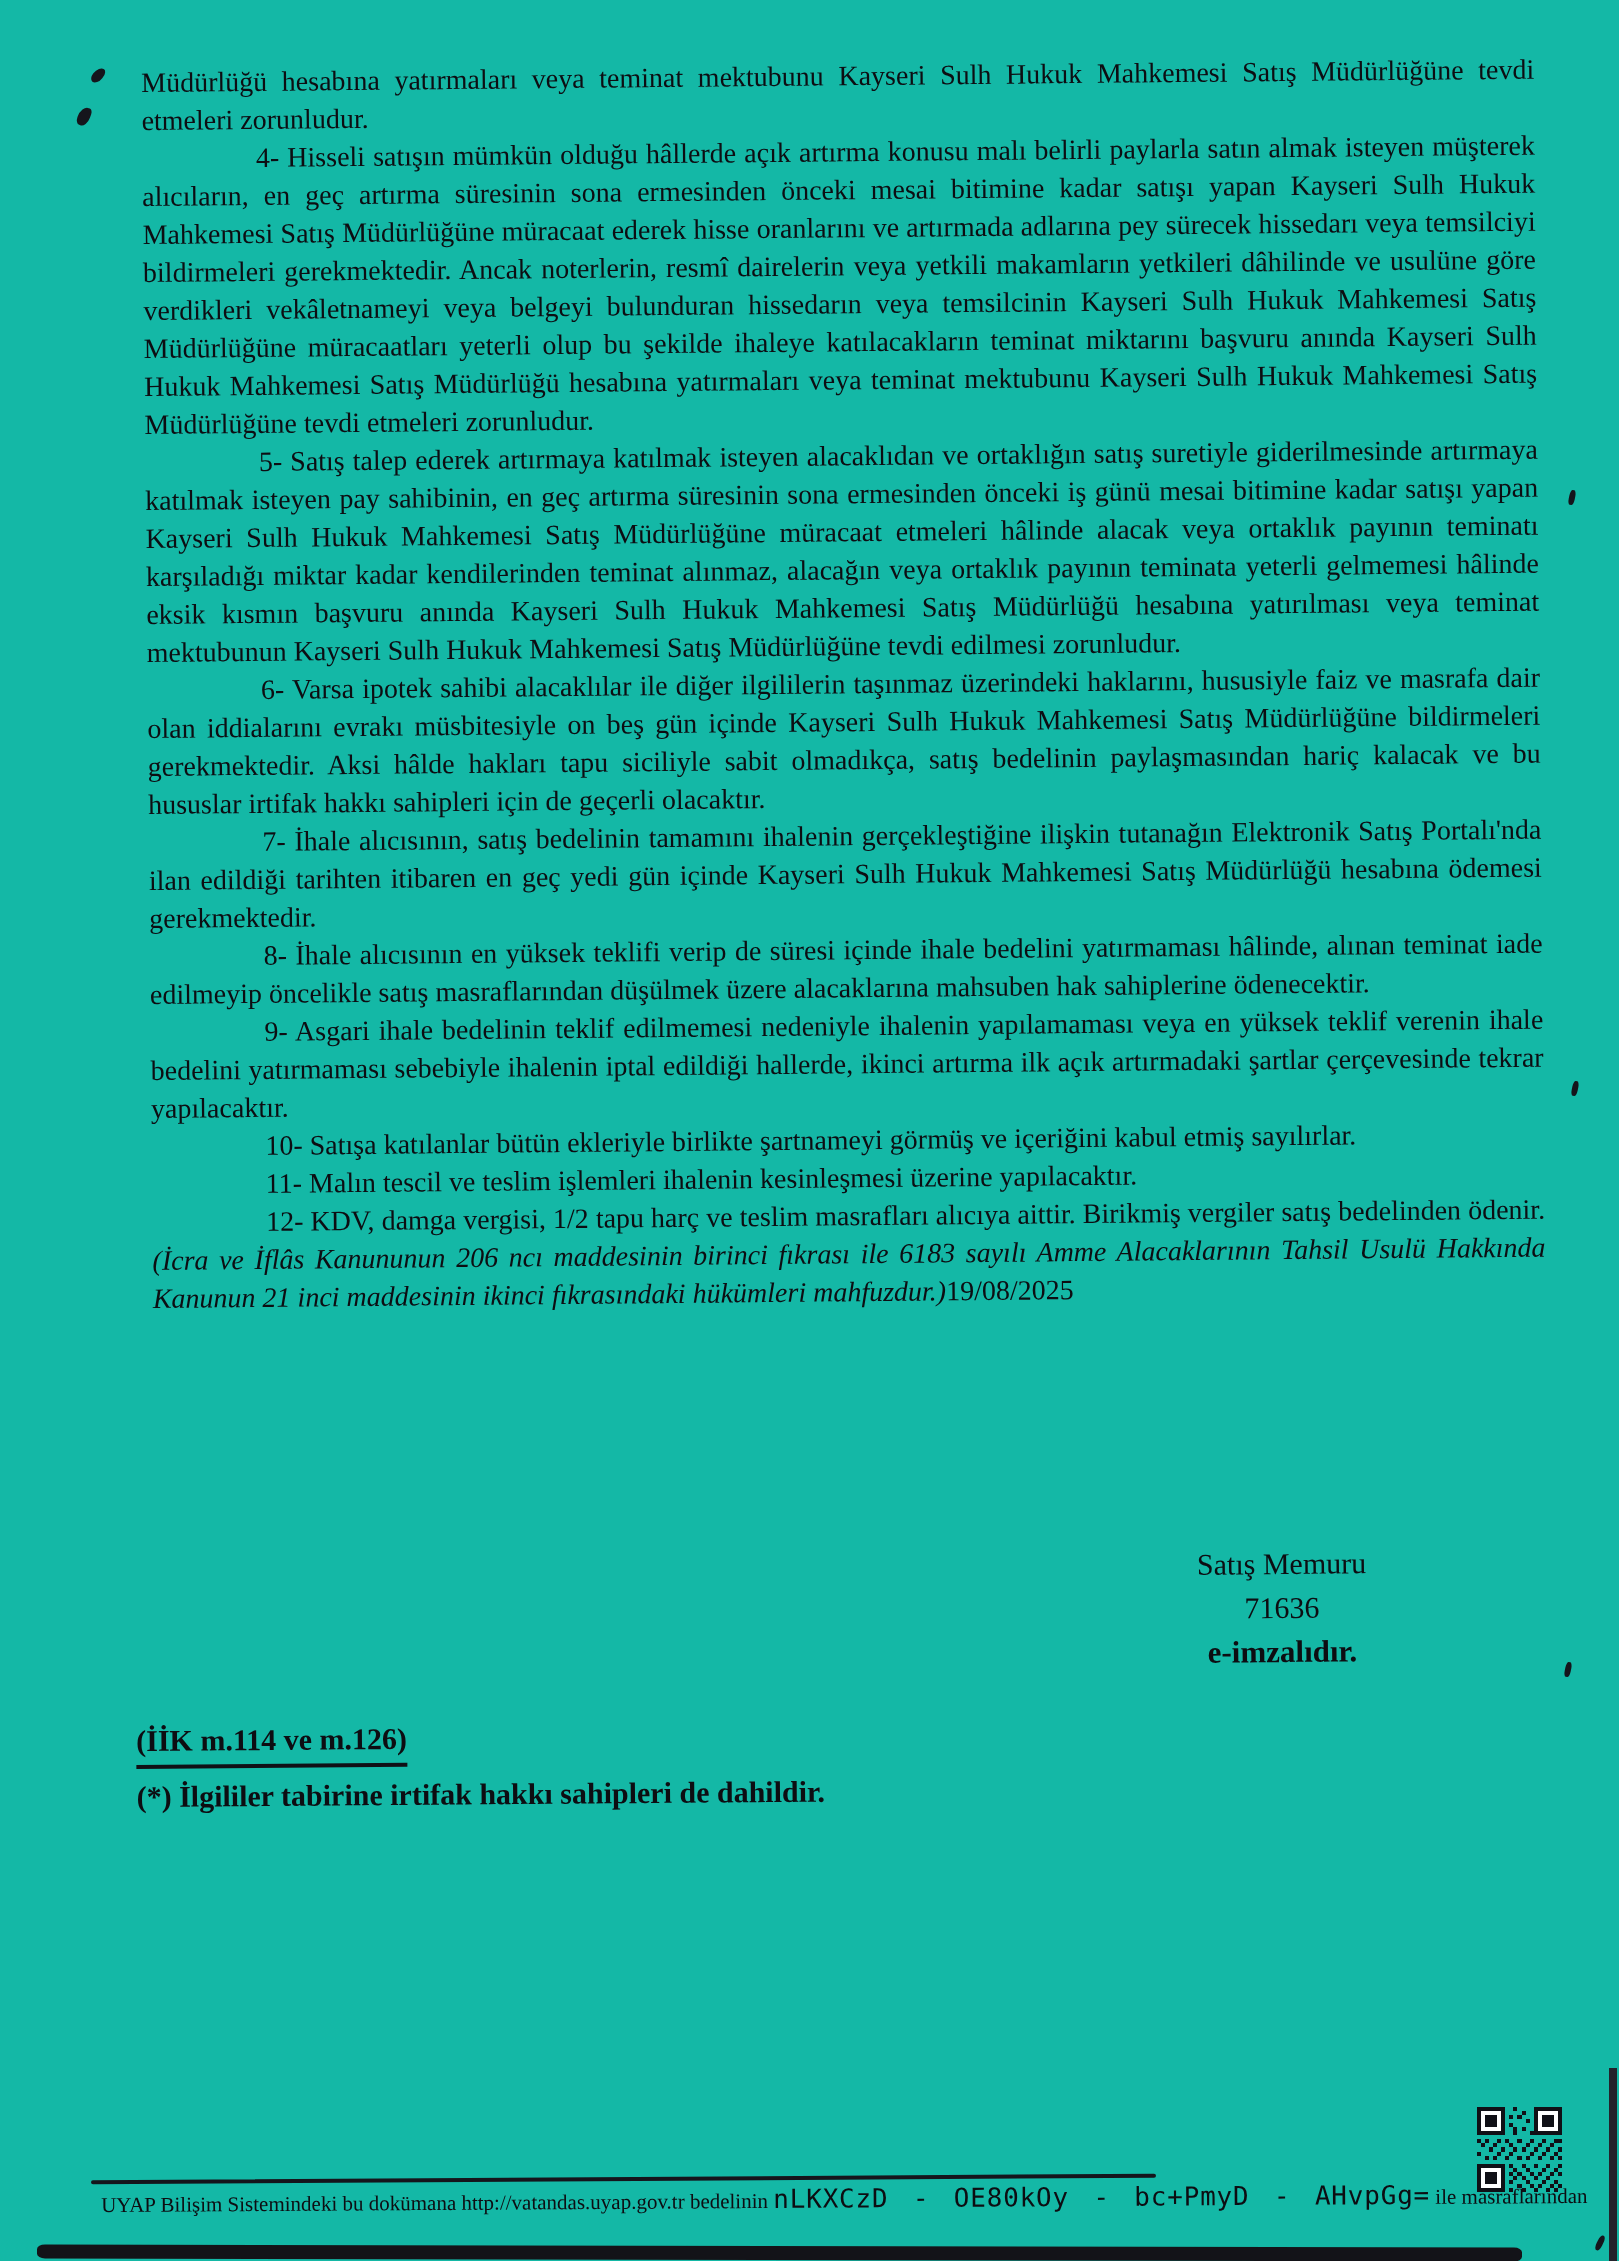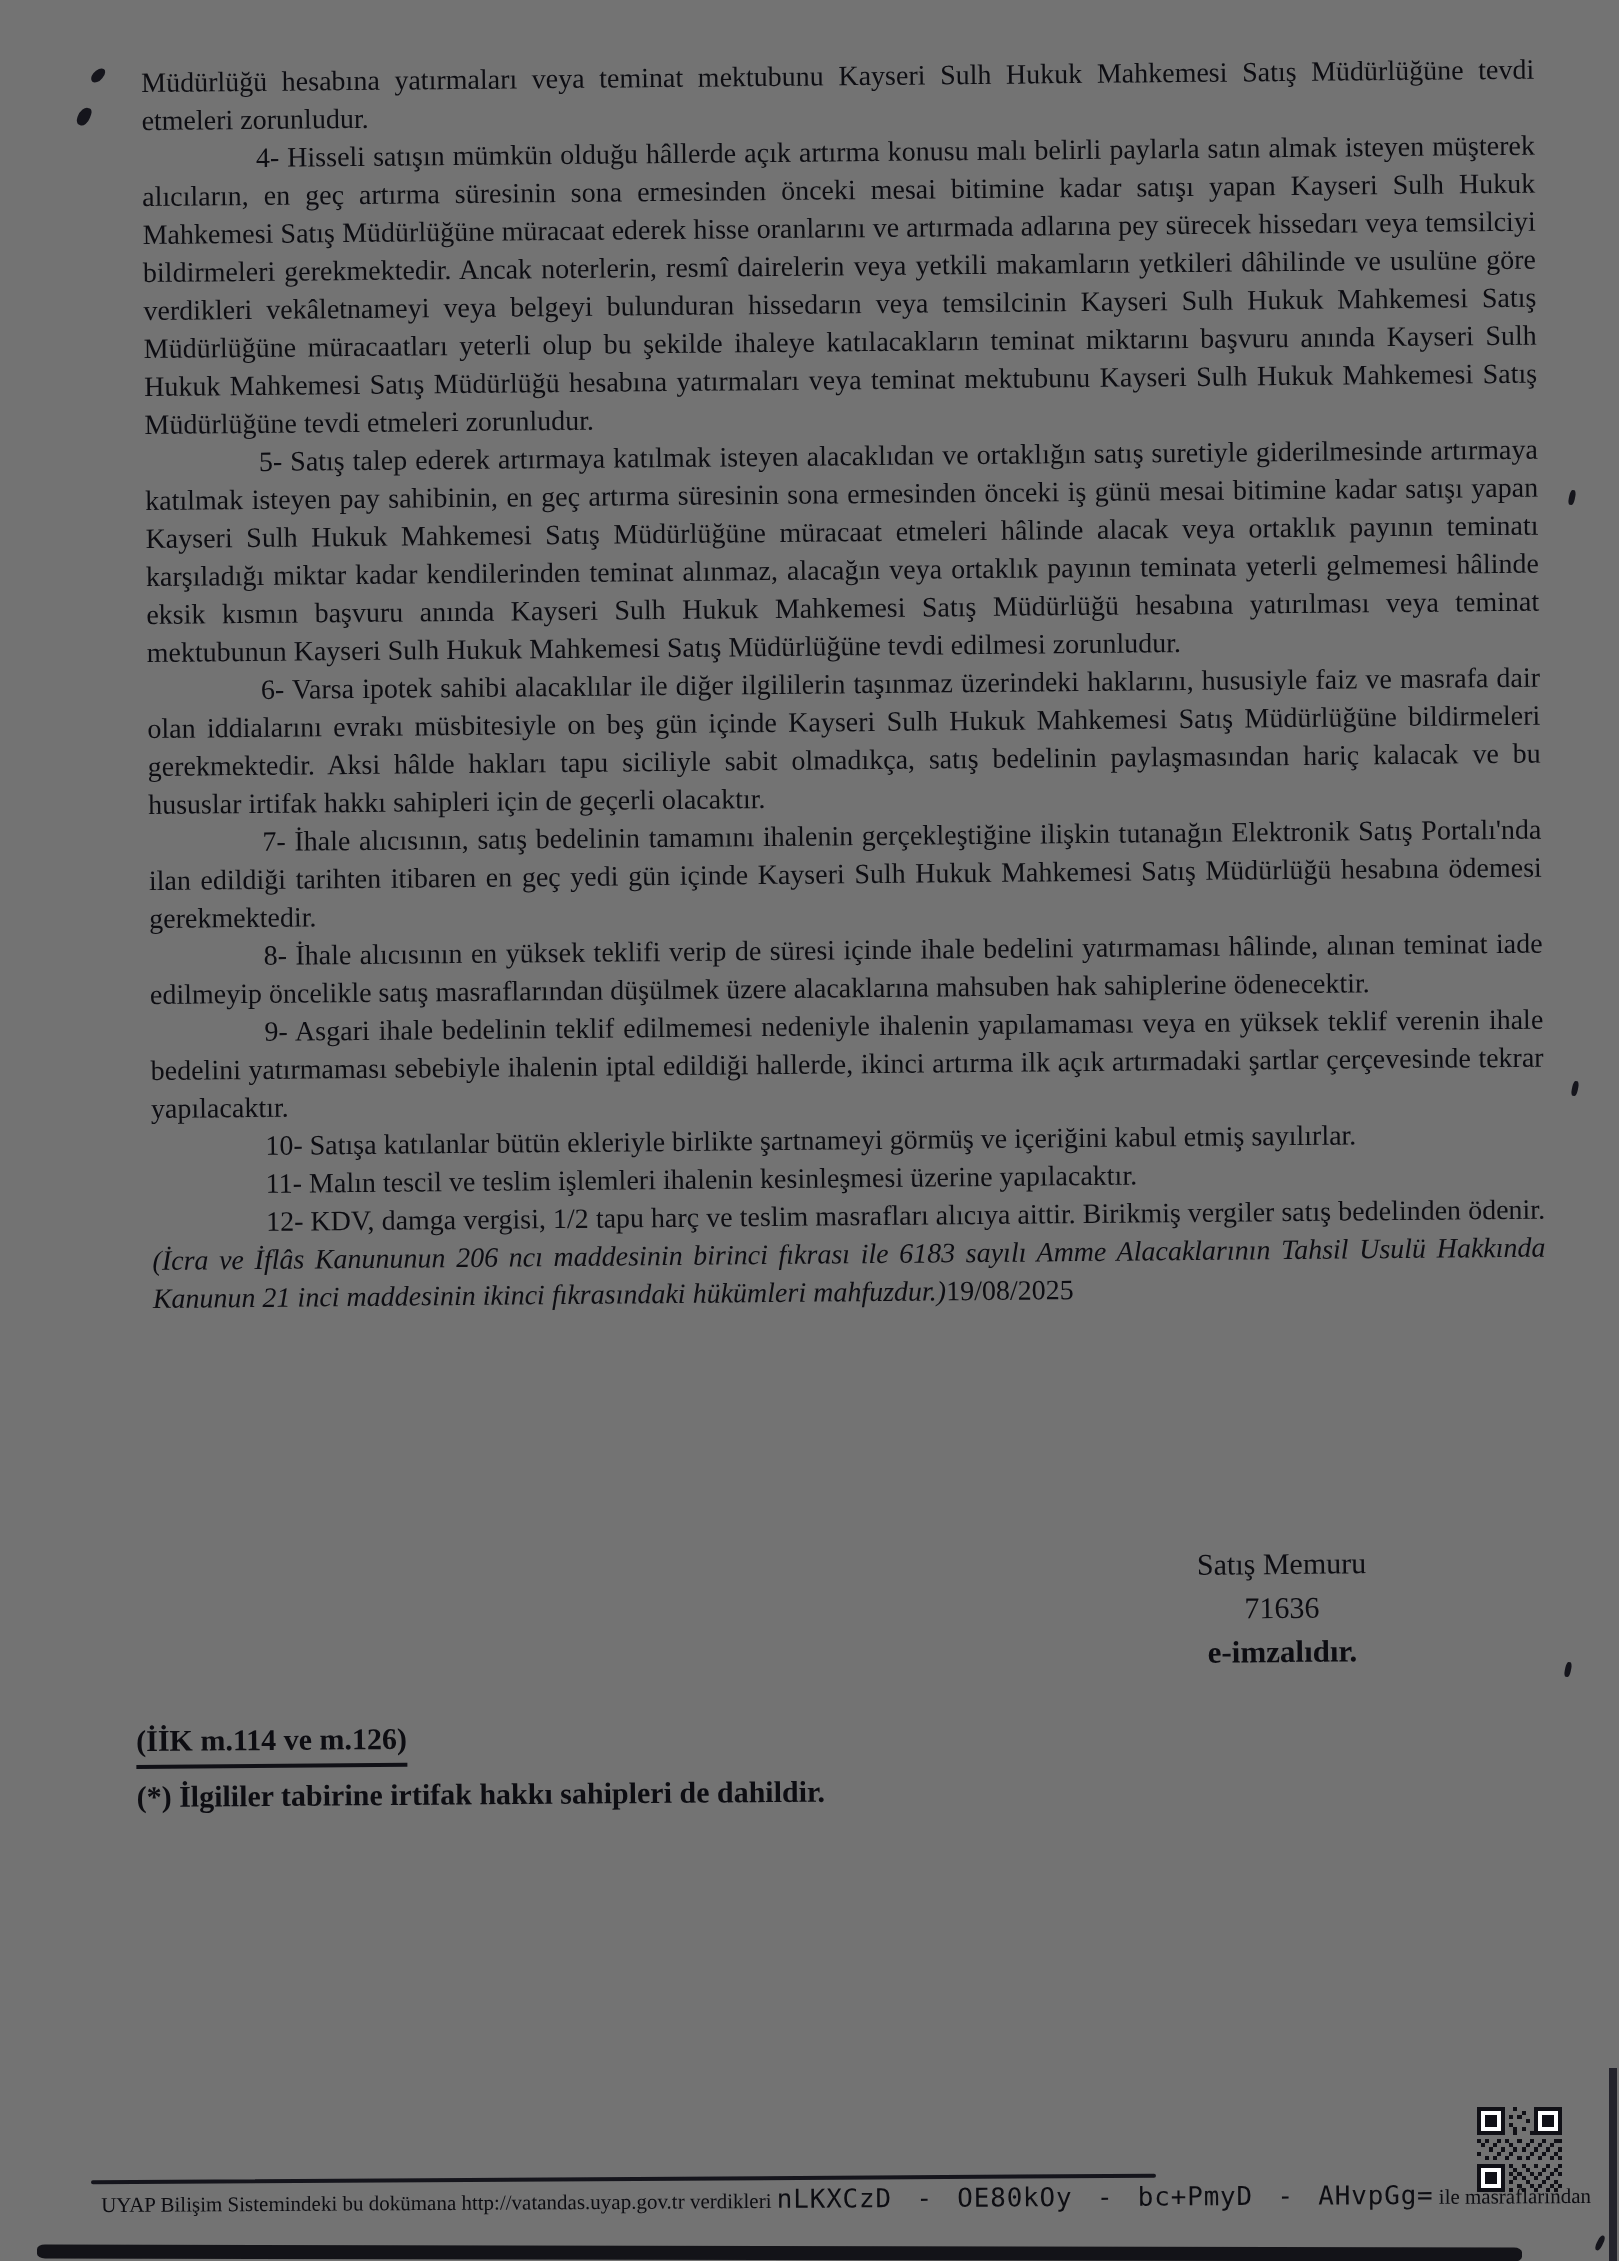--- a/index.html
+++ b/index.html
@@ -4,21 +4,21 @@
 <style>
   html, body { margin:0; padding:0; }
   body {
     width:1620px; height:2261px;
     background:#ffffff;
     position:relative;
     overflow:hidden;
     font-family:"Liberation Serif", serif;
     color:#0d0d12;
   }
-  .page { position:absolute; inset:0; background:#737373; }
+  .page { position:absolute; inset:0; background:#14b8a6; }
 
   
   .doc-body {
     position:absolute; left:141px; top:64px; width:1393px;
     font-size:28px; line-height:38px;
     text-align:justify;
     transform:rotate(-0.55deg); transform-origin:0 0;
   }
   .doc-body p { margin:0; }
   .doc-body p.indent { text-indent:114px; }
@@ -108,21 +108,21 @@
 
   <div class="footnotes">
     <div><span class="law-ref">(İİK m.114 ve m.126)</span></div>
     <div class="asterisk-note">(*) İlgililer tabirine irtifak hakkı sahipleri de dahildir.</div>
   </div>
 
   <div class="footer-rule"></div>
   <div class="footer-line">
     <span>UYAP Bilişim Sistemindeki bu dokümana</span>
     <span>http://vatandas.uyap.gov.tr</span>
-    <span>verdikleri</span>
+    <span>bedelinin</span>
     <span class="footer-code">nLKXCzD - OE80kOy - bc+PmyD - AHvpGg=</span>
     <span>ile masraflarından</span>
   </div>
 
   <svg class="qr" viewBox="0 0 21 21" shape-rendering="crispEdges" aria-hidden="true">
     <g fill="#101016">
       <path d="M0 0h7v7H0z M14 0h7v7h-7z M0 14h7v7H0z"></path>
     </g>
     <g fill="#ffffff">
       <path d="M1 1h5v5H1z M15 1h5v5h-5z M1 15h5v5H1z"></path>

